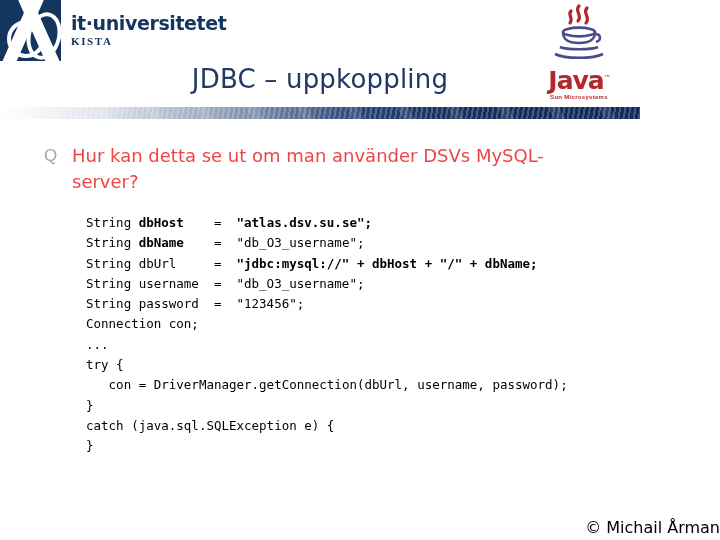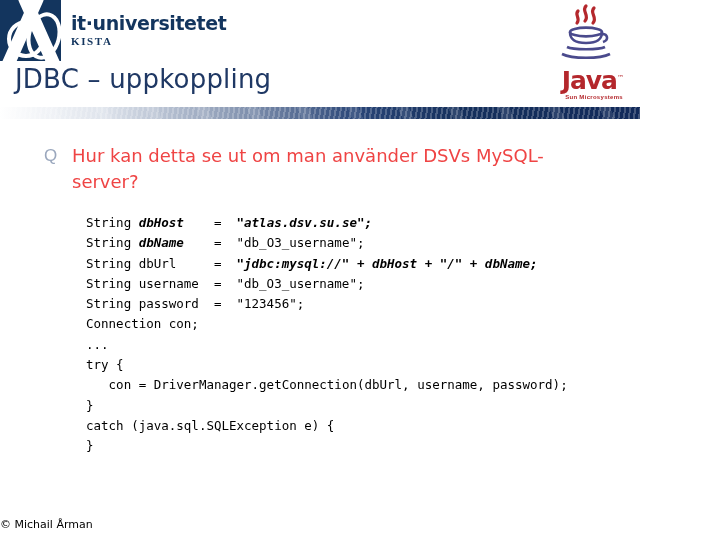--- a/index.html
+++ b/index.html
@@ -86,23 +86,23 @@
     font-weight: bold;
     font-size: 11px;
     letter-spacing: 1.6px;
     color: #13355e;
     margin-top: 3px;
   }
 
   
   .java-logo {
     position: absolute;
-    right: 5px; top: 2px;
+    right: 12px; top: 2px;
     width: 74px; height: 104px;
-    text-align: right;
+    text-align: center;
   }
   .java-cup {
     width: 74px; height: 62px;
   }
   .java-word {
     font-family: "DejaVu Sans", sans-serif;
     font-weight: bold;
     font-size: 25px;
     color: #b4272c;
     line-height: 1;
@@ -121,27 +121,26 @@
     font-weight: bold;
     color: #b4272c;
     letter-spacing: 0.3px;
     margin-top: 1px;
   }
 
   .slide-title {
     position: absolute;
     left: 0; top: 64px;
     width: 640px;
-    text-align: left;
+    text-align: center;
     font-family: "DejaVu Sans", sans-serif;
     font-size: 26px;
     color: #1f3864;
     letter-spacing: 0.2px;
     white-space: nowrap;
-    padding-left: 15px;
   }
 
   
   .banner-bar {
     position: absolute;
     left: 0; top: 107px;
     width: 640px; height: 12px;
     background:
       repeating-linear-gradient(100deg,
          rgba(255,255,255,0.22) 0px,
@@ -188,30 +187,30 @@
 
   .code-block {
     position: absolute;
     left: 86px; top: 213px;
     font-family: "DejaVu Sans Mono", monospace;
     font-size: 12.5px;
     line-height: 20.3px;
     color: #000000;
     white-space: pre;
   }
-  .code-block .b { font-weight: bold; font-style: italic; }
+  .code-block .b { font-weight: bold; }
   .code-block .i { }
 
   .footer {
     position: absolute;
     left: 0; top: 518px;
     width: 720px;
-    text-align: left;
-    font-family: "DejaVu Sans", sans-serif;
-    font-size: 11px;
+    text-align: right;
+    font-family: "DejaVu Sans", sans-serif;
+    font-size: 16px;
     color: #000000;
   }
 </style>
 </head>
 <body>
 
 <div class="slide-header">
 
   <div class="itu-logo">
     <div class="itu-mark">

